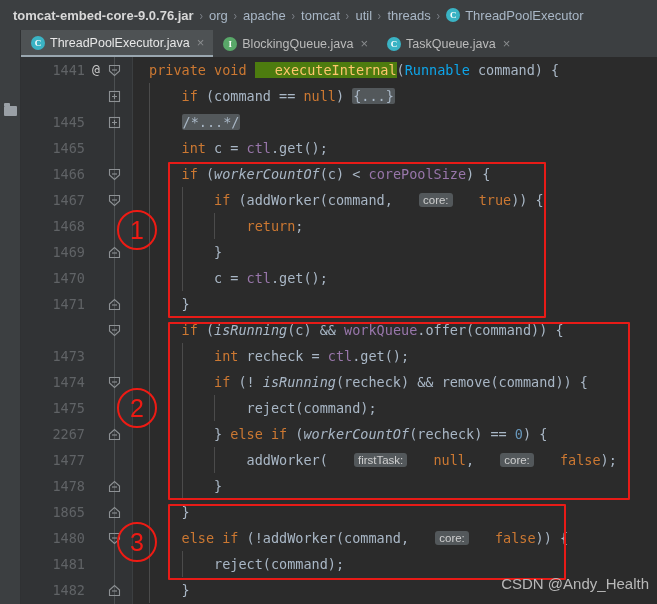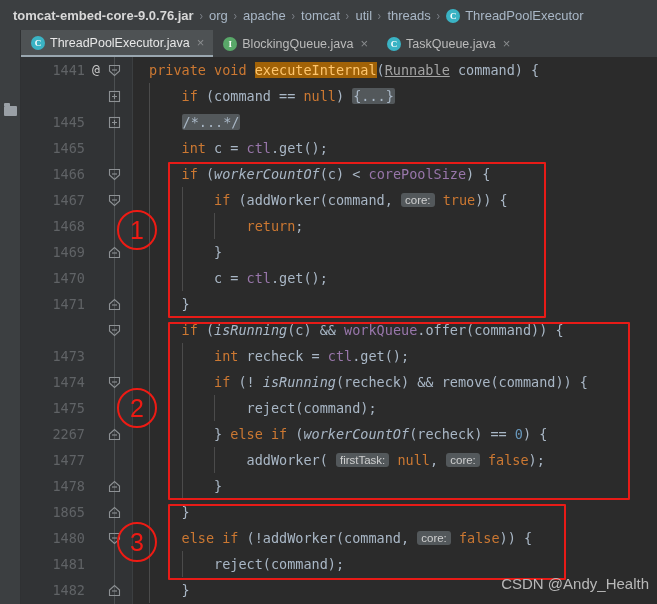--- a/index.html
+++ b/index.html
@@ -23,21 +23,21 @@
     width: 657px; height: 30px;
     background: #3c3f41;
     display: flex; align-items: center;
     padding-left: 10px;
     white-space: nowrap;
     overflow: hidden;
   }
   .crumb {
     font-size: 13px;
     color: #a9b7c6;
-    display: inline-flex; align-items: flex-end;
+    display: inline-flex; align-items: flex-start;
     padding: 1px 3px;
   }
   .crumb.bold { font-weight: bold; color: #d8d8d8; }
   .crumb-sep {
     color: #7a7f85;
     font-size: 13px;
     padding: 0 3px 0 2px;
     transform: scaleX(0.8);
   }
   .cls-badge {
@@ -167,43 +167,44 @@
 
   .code {
     position: absolute; left: 0; top: 0;
     height: 26px;
     padding-left: 16px;
     color: #a9b7c6;
   }
 
   
   .kw    { color: #cc7832; }
-  .typ   { color: #a3a3a3; text-decoration: underline; }
+  .typ   { color: #0ea5e9; }
   .fld   { color: #9876aa; }
   .stat  { color: #a9b7c6; font-style: italic; }
   .num   { color: #6897bb; }
   .plain { color: #a9b7c6; }
   .methodhl {
-    background: #a16207;
+    background: #4d7c0f;
     color: #ffc66d;
+    padding-left: 20px;
   }
   .fold-chip {
     background: #53585b;
     color: #a9b7c6;
     border-radius: 2px;
     padding: 0 1px;
   }
   .hintchip {
     background: #53585b;
     color: #cfcfcf;
     border-radius: 3px;
     font-family: "Liberation Sans", sans-serif;
     font-size: 11.5px;
     padding: 1px 4px;
-    margin: 0 0;
+    margin: 0 18px;
     position: relative; top: -1px;
   }
   .indent-guide {
     position: absolute;
     width: 1px;
     background: #4b4b4b;
   }
 
   
   .redbox {

